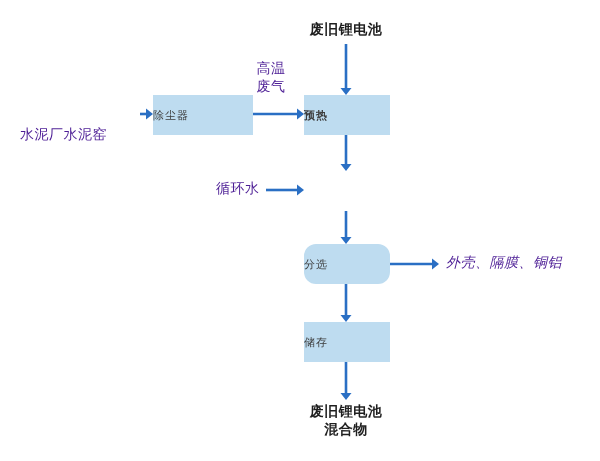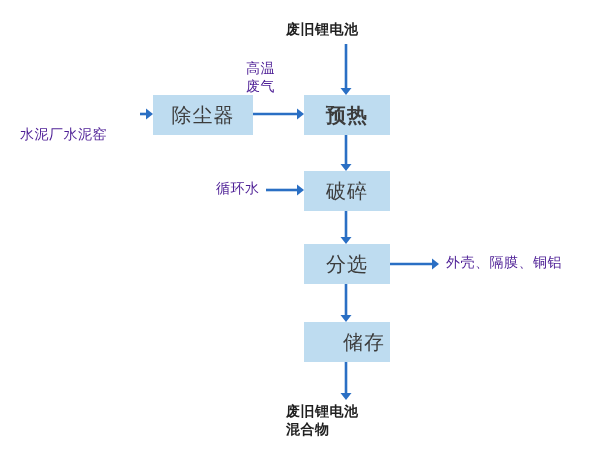--- a/index.html
+++ b/index.html
@@ -17,43 +17,42 @@
     height: 461px;
     background: #ffffff;
     overflow: hidden;
   }
   
   .proc-box {
     position: absolute;
     background: #bedcf0;
     display: flex;
     align-items: center;
-    justify-content: center;
     color: #3c3c3c;
-    font-size: 20px;
+    font-size: 11px;
     letter-spacing: 1px;
     line-height: 1;
     box-sizing: border-box;
   }
   
   .label {
     position: absolute;
     color: #4c1d95;
     font-size: 14px;
     letter-spacing: 0.5px;
     line-height: 1.25;
     white-space: pre-line;
     box-sizing: border-box;
   }
   .label.bold {
     font-weight: bold;
     color: #1f1f1f;
   }
   .label.center {
-    text-align: left;
+    text-align: center;
   }
   
   .conn {
     position: absolute;
     overflow: visible;
   }
   .conn line {
     stroke: #2a6fc4;
     stroke-width: 2.6;
   }
@@ -68,42 +67,39 @@
 
   <div class="label bold center" style="left:286px; top:21px; width:120px;">废旧锂电池</div>
 
   <div class="label center" style="left:246px; top:60px; width:50px;">高温
 废气</div>
 
   <div class="label" style="left:20px; top:106px; width:115px;margin-top:20px;">水泥厂水泥窑</div>
 
   <div class="label" style="left:216px; top:180px; width:60px;">循环水</div>
 
-  <div class="label" style="left:446px; top:254px; width:150px;">外壳、隔膜、铜铝</div>
+  <div class="label" style="left:446px; top:254px; width:150px;font-style:italic;">外壳、隔膜、铜铝</div>
 
   <div class="label bold center" style="left:286px; top:403px; width:120px;">废旧锂电池
 混合物</div>
 
   <div class="proc-box" style="left:153px; top:95px; width:100px; height:40px;">
     <span>除尘器</span>
   </div>
 
   <div class="proc-box" style="left:304px; top:95px; width:86px; height:40px;font-weight:bold;">
     <span>预热</span>
   </div>
 
-  <div class="proc-box" style="left:304px; top:171px; width:86px; height:40px;">
-    <span>破碎</span>
-  </div>
 
-  <div class="proc-box" style="left:304px; top:244px; width:86px; height:40px;">
+  <div class="proc-box" style="left:304px; top:244px; width:86px; height:40px;border-radius:12px;">
     <span>分选</span>
   </div>
 
-  <div class="proc-box" style="left:304px; top:322px; width:86px; height:40px;padding-left:34px;">
+  <div class="proc-box" style="left:304px; top:322px; width:86px; height:40px;">
     <span>储存</span>
   </div>
 
   <svg class="conn" style="left:0; top:0; width:600px; height:461px;" viewBox="0 0 600 461">
     <line x1="140" y1="114" x2="146" y2="114"></line>
     <polygon points="146,108.5 153,114 146,119.5"></polygon>
   </svg>
 
   <svg class="conn" style="left:0; top:0; width:600px; height:461px;" viewBox="0 0 600 461">
     <line x1="253" y1="114" x2="297" y2="114"></line>

